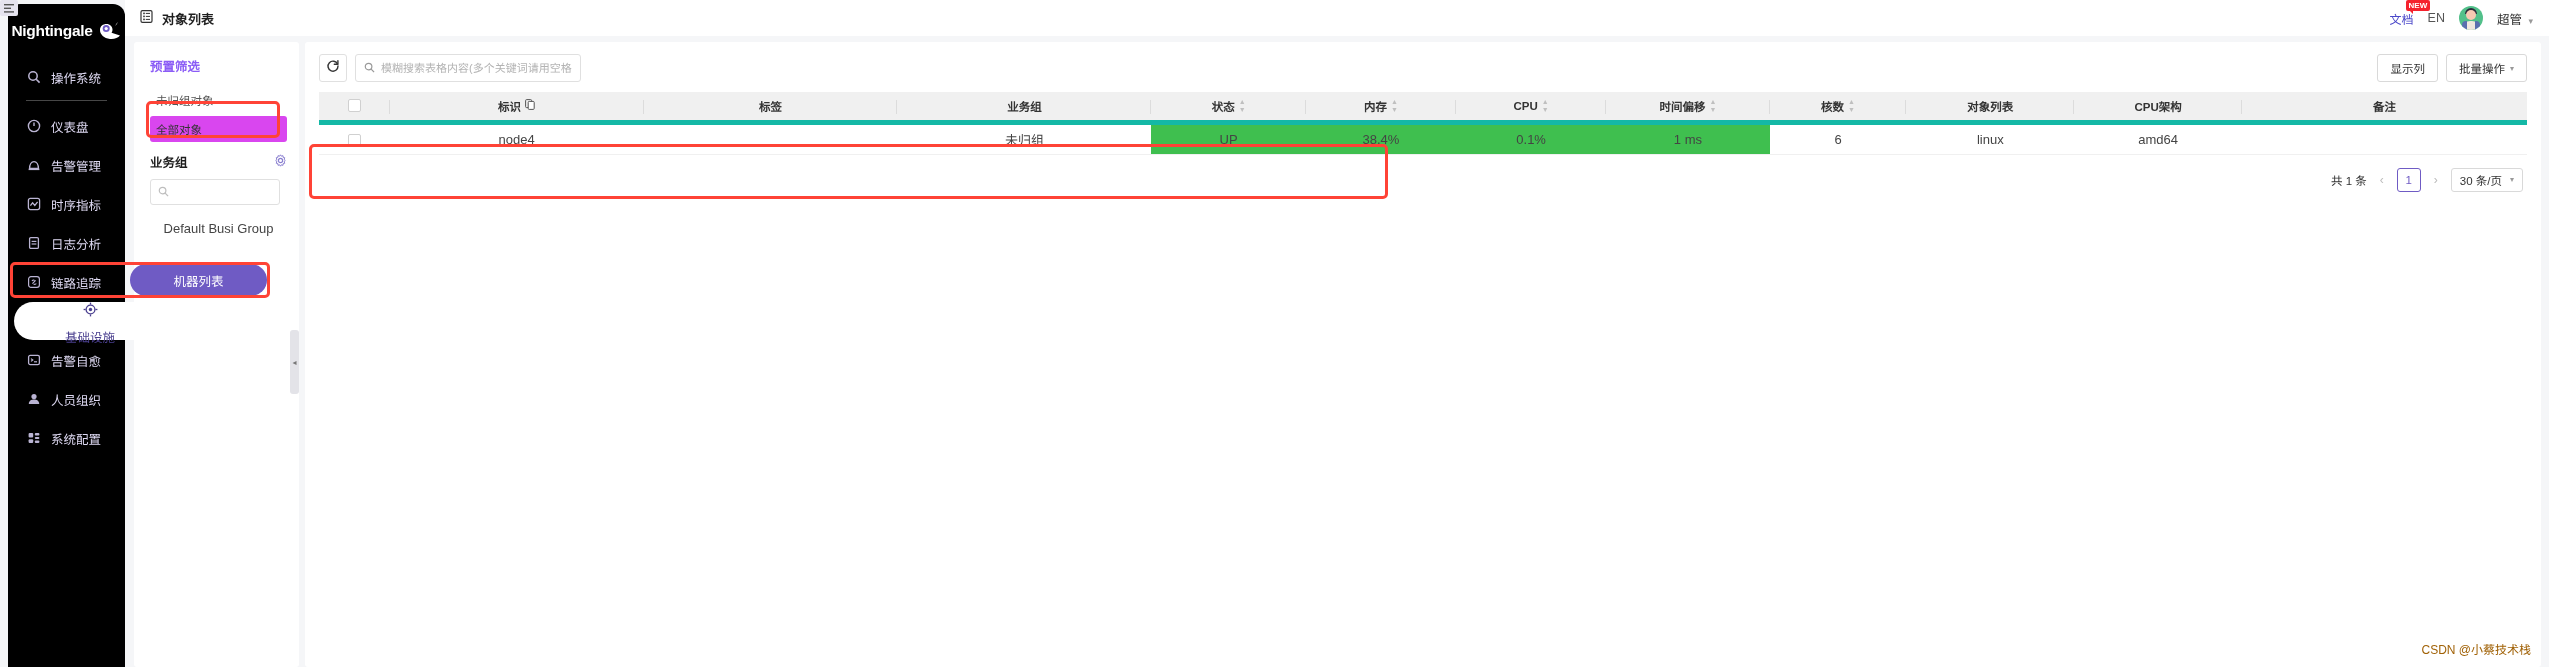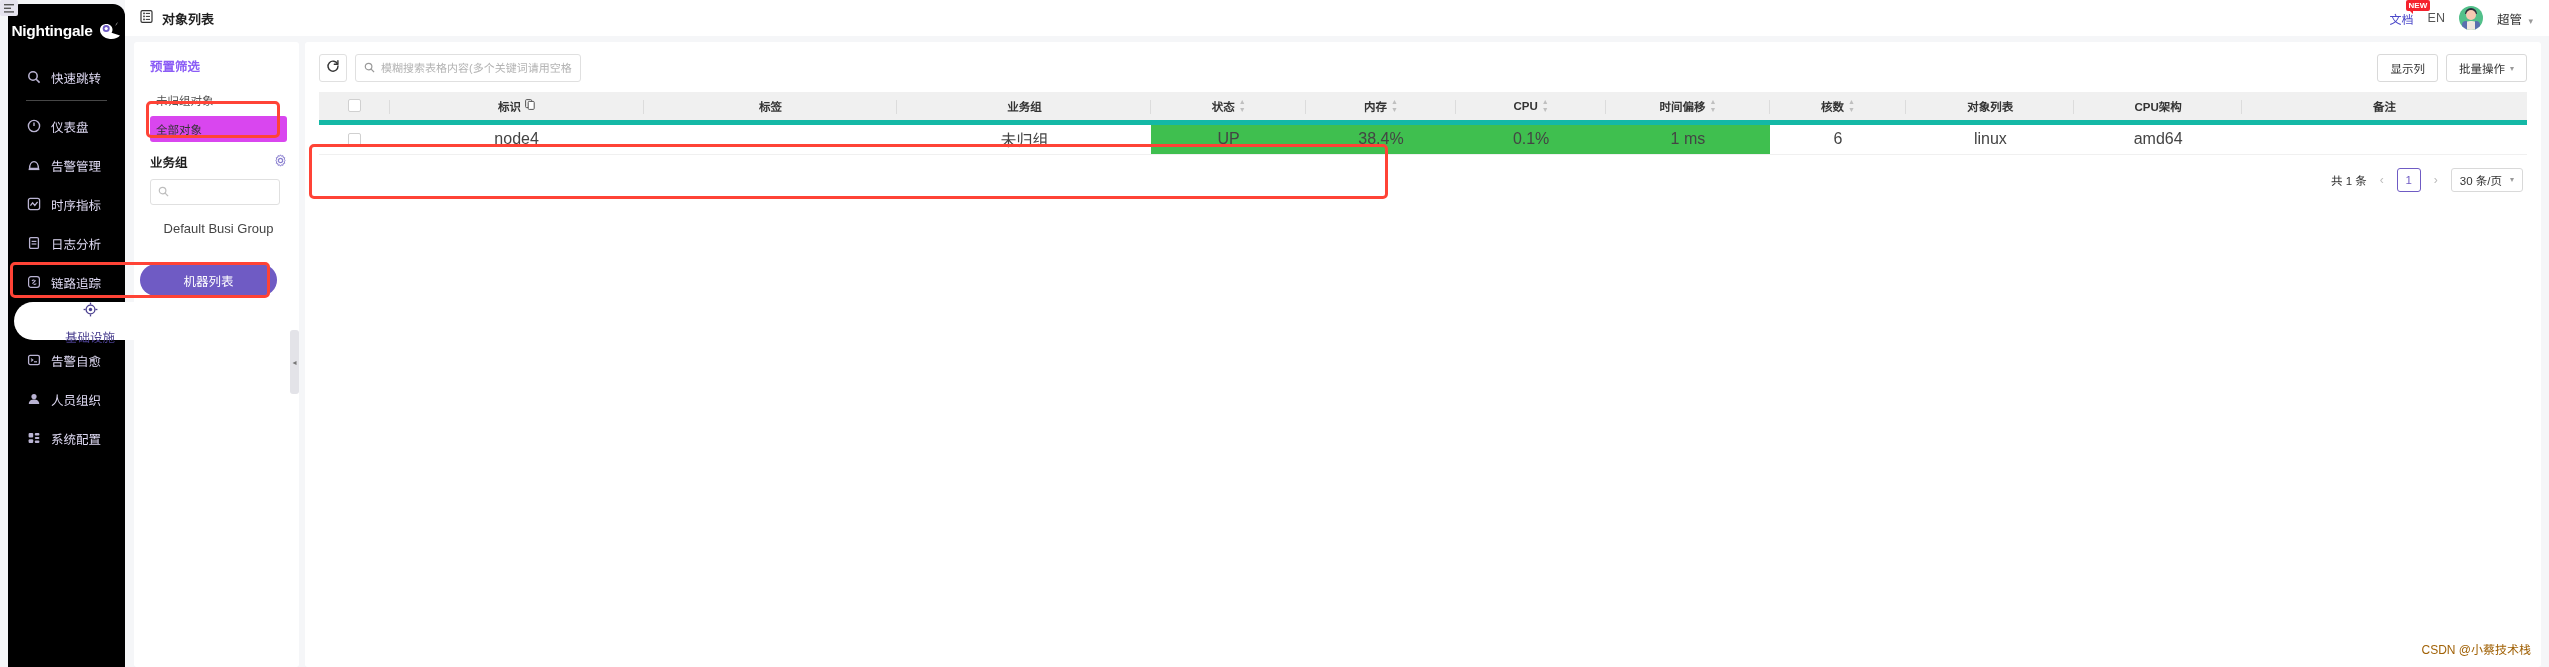--- a/index.html
+++ b/index.html
@@ -211,21 +211,21 @@
     position: relative;
   }
   table.dtable thead th .th-in {
     display: flex; align-items: center; justify-content: center; gap: 4px;
   }
   table.dtable thead th.sep::after {
     content: ""; position: absolute; right: 0; top: 8px;
     width: 1px; height: 14px; background: #dcdcdc;
   }
   table.dtable tbody td {
-    height: 32px; font-size: 16px; color: #444;
+    height: 32px; font-size: 13px; color: #444;
     text-align: center; border-bottom: 1px solid #f0f0f0;
   }
   .chk {
     width: 13px; height: 13px; border: 1px solid #d0d0d0;
     border-radius: 2px; background: #fff; display: inline-block;
     cursor: pointer; vertical-align: middle;
   }
   .cell-green {
     background: #3fbf4f; color: #fff; font-weight: 400;
     padding: 0; height: 32px;
@@ -263,21 +263,21 @@
   }
   #anno-allobj  { left: 146px; top: 101px; width: 134px; height: 37px; }
   #anno-infra   { left: 10px;  top: 262px; width: 260px; height: 36px; }
   #anno-table   { left: 309px; top: 144px; width: 1079px; height: 55px; }
 
   .watermark {
     position: absolute; right: 18px; bottom: 10px;
     font-size: 12px; color: #a16207; z-index: 50;
   }
   .side-btn {
-    position: absolute; left: 140px; top: 264px;
+    position: absolute; left: 130px; top: 264px;
     width: 137px; height: 32px;
     background: #6f5bc4; color: #fff;
     border-radius: 16px; font-size: 12.5px;
     display: flex; align-items: center; justify-content: center;
     cursor: pointer; z-index: 20;
   }
 </style>
 </head>
 <body>
 
@@ -305,21 +305,21 @@
     </div>
 
     <div class="menu">
       <div class="menu-item">
         <span class="mi-icon">
           <svg width="14" height="14" viewBox="0 0 14 14">
               <circle cx="6" cy="6" r="4.2" fill="none" stroke="#cfc8ea" stroke-width="1.5"></circle>
               <line x1="9.2" y1="9.2" x2="12.6" y2="12.6" stroke="#cfc8ea" stroke-width="1.6"></line>
             </svg>
         </span>
-        <span>快速跳转</span>
+        <span>操作系统</span>
       </div>
 
       <div class="menu-sep"></div>
 
       <div class="menu-item">
         <span class="mi-icon">
           <svg width="14" height="14" viewBox="0 0 14 14">
               <circle cx="7" cy="7" r="5.6" fill="none" stroke="#cfc8ea" stroke-width="1.4"></circle>
               <line x1="7" y1="7" x2="7" y2="3.4" stroke="#cfc8ea" stroke-width="1.4"></line>
             </svg>

